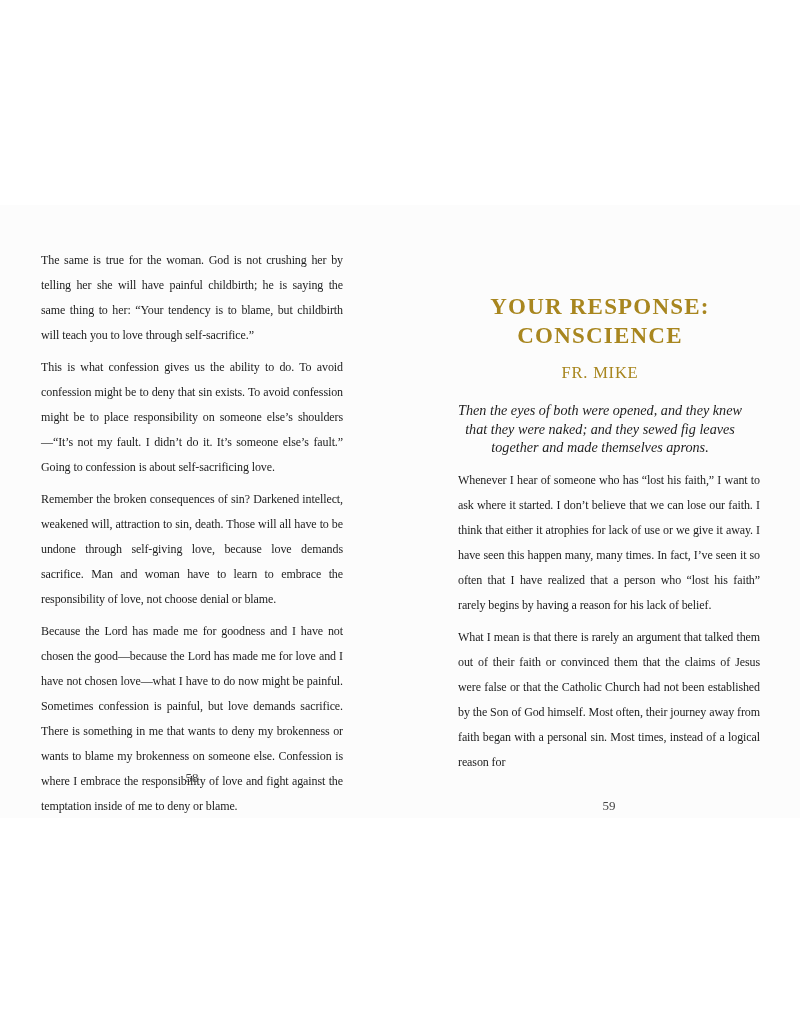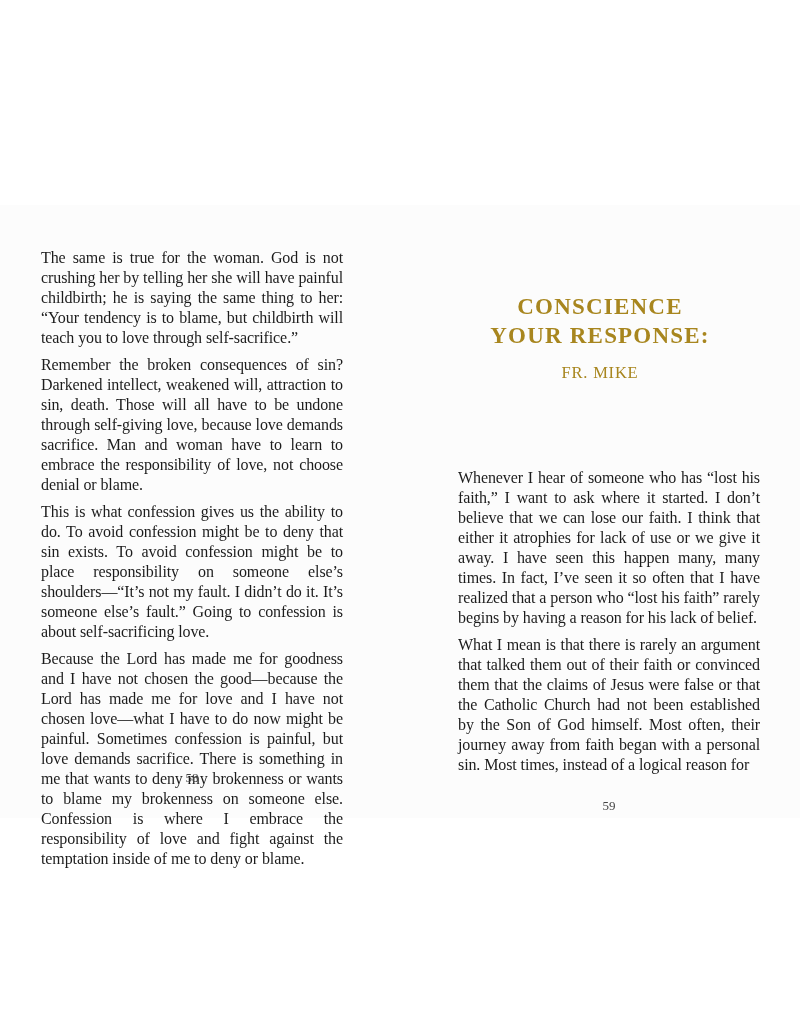--- a/index.html
+++ b/index.html
@@ -27,22 +27,22 @@
       position: absolute;
       top: 0;
       height: 613px;
     }
     .page-left { left: 0; width: 400px; }
     .page-right { left: 400px; width: 400px; }
 
     .body-col {
       position: absolute;
       width: 302px;
-      font-size: 16px;
-      line-height: 20px;
+      font-size: 12px;
+      line-height: 25px;
       text-align: justify;
     }
     .page-left .body-col { left: 41px; top: 43px; }
     .page-right .body-col { left: 58px; top: 243px; margin-top: 20px; }
 
     .body-col p {
       margin: 0 0 7px 0;
       letter-spacing: -0.1px;
     }
 
@@ -96,33 +96,38 @@
     .page-right .folio { left: 189px; margin-top: 28px; }
   </style>
 </head>
 <body>
 
 <div class="spread">
 
   <div class="page page-left">
     <div class="body-col">
       <p>The same is true for the woman. God is not crushing her by telling her she will have painful childbirth; he is saying the same thing to her: “Your tendency is to blame, but childbirth will teach you to love through self-sacrifice.”</p>
+      <p>This is what confession gives us the ability to do. To avoid confession might be to deny that sin exists. To avoid confession might be to place responsibility on someone else’s shoulders—“It’s not my fault. I didn’t do it. It’s someone else’s fault.” Going to confession is about self-sacrificing love.</p>
       <p>Remember the broken consequences of sin? Darkened intellect, weakened will, attraction to sin, death. Those will all have to be undone through self-giving love, because love demands sacrifice. Man and woman have to learn to embrace the responsibility of love, not choose denial or blame.</p>
-      <p>This is what confession gives us the ability to do. To avoid confession might be to deny that sin exists. To avoid confession might be to place responsibility on someone else’s shoulders—“It’s not my fault. I didn’t do it. It’s someone else’s fault.” Going to confession is about self-sacrificing love.</p>
       <p>Because the Lord has made me for goodness and I have not chosen the good—because the Lord has made me for love and I have not chosen love—what I have to do now might be painful. Sometimes confession is painful, but love demands sacrifice. There is something in me that wants to deny my brokenness or wants to blame my brokenness on someone else. Confession is where I embrace the responsibility of love and fight against the temptation inside of me to deny or blame.</p>
     </div>
     <div class="folio">58</div>
   </div>
 
   <div class="page page-right">
     <div class="chapter-title">
+      <span>YOUR RESPONSE:</span>
       <span>CONSCIENCE</span>
-      <span>YOUR RESPONSE:</span>
     </div>
     <div class="author">FR. MIKE</div>
+    <div class="epigraph">
+      <span>Then the eyes of both were opened, and they knew</span>
+      <span>that they were naked; and they sewed fig leaves</span>
+      <span>together and made themselves aprons.</span>
+    </div>
     <div class="body-col">
       <p>Whenever I hear of someone who has “lost his faith,” I want to ask where it started. I don’t believe that we can lose our faith. I think that either it atrophies for lack of use or we give it away. I have seen this happen many, many times. In fact, I’ve seen it so often that I have realized that a person who “lost his faith” rarely begins by having a reason for his lack of belief.</p>
       <p>What I mean is that there is rarely an argument that talked them out of their faith or convinced them that the claims of Jesus were false or that the Catholic Church had not been established by the Son of God himself. Most often, their journey away from faith began with a personal sin. Most times, instead of a logical reason for</p>
     </div>
     <div class="folio">59</div>
   </div>
 
 </div>
 
 </body></html>

